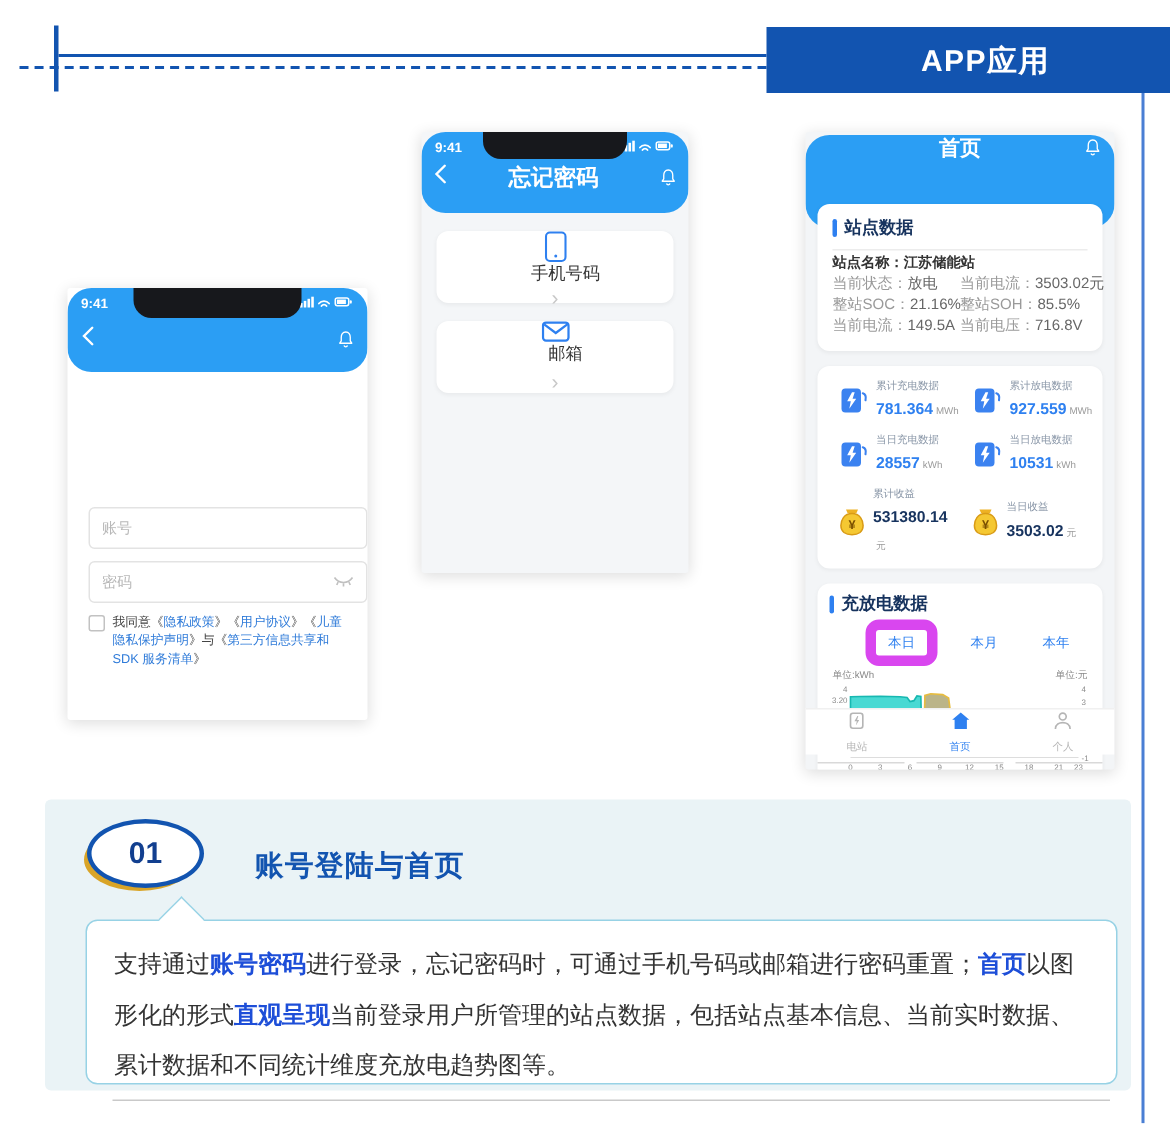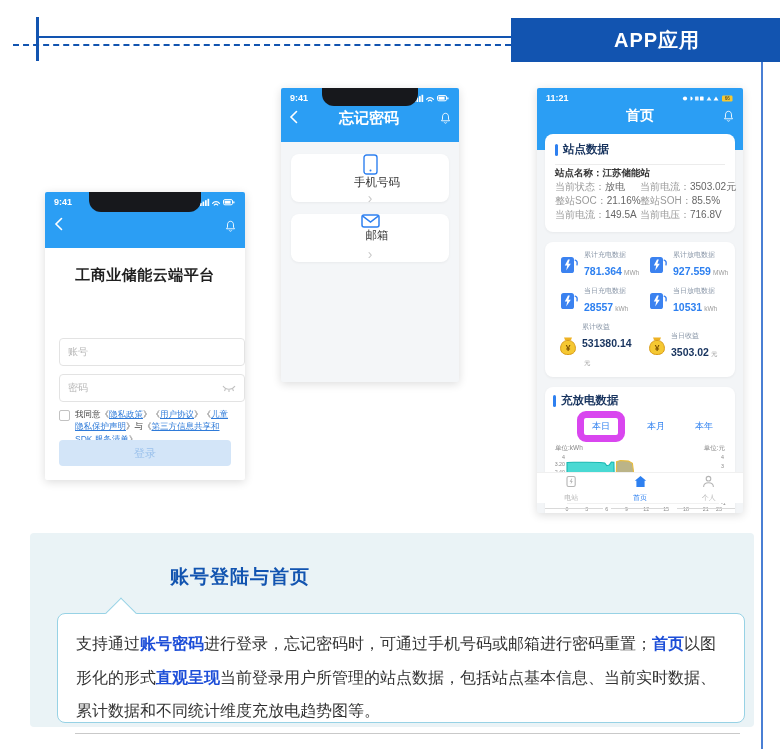--- a/index.html
+++ b/index.html
@@ -10,41 +10,41 @@
   .hdr-solid{position:absolute;left:39px;top:36px;width:472px;height:2px;background:#1254b0;}
   .hdr-dash{position:absolute;left:13px;top:44px;width:498px;border-top:2px dashed #1254b0;}
   .hdr-tag{position:absolute;left:511px;top:18px;width:292px;height:44px;background:#1254b0;
     display:flex;align-items:center;justify-content:center;}
   .hdr-tag span{color:#fff;font-size:20px;font-weight:bold;letter-spacing:1px;}
   .right-vline{position:absolute;left:761px;top:62px;width:2px;height:687px;background:#4a7fd4;}
   .bottom-line{position:absolute;left:75px;top:733px;width:665px;height:1px;background:#c9c9c9;}
 
   
   .phone{position:absolute;background:#fff;border-radius:2px;box-shadow:0 2px 10px rgba(0,0,0,.14);overflow:hidden;}
-  .p-blue{background:#2b9ef4;position:relative;}
+  .p-blue{background:#2b9ef4;position:relative;border-radius:16px;}
   .notch{position:absolute;top:0;left:50%;transform:translateX(-50%);background:#17181c;border-radius:0 0 12px 12px;}
   .statusrow{display:flex;justify-content:space-between;align-items:center;padding:3px 9px 0 9px;height:14px;}
   .statusrow .time{color:#fff;font-size:9px;font-weight:bold;}
   .navrow{display:flex;justify-content:space-between;align-items:center;padding:0 9px;}
   .bellwrap{display:inline-flex;}
 
   
   .phone-login{left:45px;top:192px;width:200px;height:288px;}
   .phone-login .p-blue{height:56px;}
   .phone-login .navrow{margin-top:8px;}
   .login-title{margin-top:18px;text-align:center;font-size:15px;font-weight:bold;color:#1f1f1f;letter-spacing:.5px;}
   .inp{position:absolute;left:14px;width:168px;height:26px;border:1px solid #e3e3e3;border-radius:4px;
     display:flex;align-items:center;padding:0 8px;background:#fff;}
   .inp .ph{color:#b8b8b8;font-size:10px;flex:1;}
   .inp-account{top:146px;}
   .inp-password{top:182px;}
   .agreerow{position:absolute;left:14px;top:216px;width:172px;display:flex;}
   .cb{flex:none;width:9px;height:9px;border:1px solid #c2c2c2;border-radius:2px;background:#fff;margin:2px 5px 0 0;}
   .agreetext{font-size:8.5px;line-height:1.45;color:#444;}
-  .agreetext .lnk{color:#2f7bd9;text-decoration:underline;}
+  .agreetext .lnk{color:#2f7bd9;}
   .loginbtn{position:absolute;left:14px;top:248px;width:172px;height:26px;background:#d3e5f8;border-radius:4px;
     color:#9cc2ec;font-size:11px;display:flex;align-items:center;justify-content:center;}
 
   
   .phone-forgot{left:281px;top:88px;width:178px;height:294px;background:#f4f6f8;}
   .phone-forgot .p-blue{height:54px;}
   .fp-titlerow{display:flex;justify-content:space-between;align-items:center;padding:0 8px;margin-top:4px;}
   .fp-title{color:#fff;font-size:15px;font-weight:bold;}
   .fcard{margin:0 10px;background:#fff;border-radius:8px;height:48px;display:flex;align-items:center;
     padding:0 12px;box-shadow:0 1px 3px rgba(0,0,0,.05);flex-direction:column;}
@@ -144,38 +144,36 @@
               <polyline points="7.5,1.5 2,7 7.5,12.5" fill="none" stroke="#fff" stroke-width="1.6" stroke-linecap="round"></polyline>
             </svg></span>
         <span class="bellwrap">
             <svg width="11" height="13" viewBox="0 0 11 13">
               <path d="M5.5 1.3 C3.4 1.3 2.5 3 2.5 4.9 L2.5 7.2 L1.5 8.8 L9.5 8.8 L8.5 7.2 L8.5 4.9 C8.5 3 7.6 1.3 5.5 1.3 Z" fill="none" stroke="#fff" stroke-width="0.9" stroke-linejoin="round"></path>
               <path d="M4.3 10.4 a1.3 1.3 0 0 0 2.4 0" fill="none" stroke="#fff" stroke-width="0.9"></path>
             </svg>
           </span>
       </div>
     </div>
-    <div class="login-title">工商业储能云端平台</div>
     <div class="inp inp-account">
       <span class="ph">账号</span>
     </div>
     <div class="inp inp-password">
       <span class="ph">密码</span>
       <span class="eyewrap"><svg width="14" height="9" viewBox="0 0 14 9">
             <path d="M1 2 C4 6.4 10 6.4 13 2" fill="none" stroke="#c0c0c0" stroke-width="1.1"></path>
             <line x1="3.4" y1="5" x2="2.5" y2="7" stroke="#c0c0c0" stroke-width="1.1"></line>
             <line x1="7" y1="5.8" x2="7" y2="8" stroke="#c0c0c0" stroke-width="1.1"></line>
             <line x1="10.6" y1="5" x2="11.5" y2="7" stroke="#c0c0c0" stroke-width="1.1"></line>
           </svg></span>
     </div>
     <div class="agreerow">
       <span class="cb"></span>
       <span class="agreetext" id="agree-text"><span>我同意《</span><span class="lnk">隐私政策</span><span>》《</span><span class="lnk">用户协议</span><span>》《</span><span class="lnk">儿童隐私保护声明</span><span>》与《</span><span class="lnk">第三方信息共享和 SDK 服务清单</span><span>》</span></span>
     </div>
-    <div class="loginbtn">登录</div>
   </div>
 
   <div class="phone phone-forgot">
     <div class="p-blue">
       <div class="statusrow">
         <span class="time">9:41</span>
         <span class="sicons ios-icons"><svg width="36" height="10" viewBox="0 0 36 10">
               <g fill="#fff">
                 <rect x="0" y="6" width="1.7" height="3"></rect>
                 <rect x="2.5" y="4.6" width="1.7" height="4.4"></rect>
@@ -224,35 +222,20 @@
             </svg>
           </span>
           <span class="flab">邮箱</span>
           <span class="chev">›</span>
         </div>
       </div>
   </div>
 
   <div class="phone phone-home">
     <div class="p-blue">
-      <div class="statusrow">
-        <span class="time">11:21</span>
-        <span class="sicons droid-icons"><svg width="52" height="9" viewBox="0 0 52 9">
-              <g fill="#fff">
-                <circle cx="3" cy="4.5" r="2.1"></circle>
-                <path d="M8.5 2.4 a2.1 2.1 0 0 1 0 4.2 Z"></path>
-                <rect x="13" y="2.5" width="3.6" height="4" rx="0.6" opacity=".85"></rect>
-                <rect x="18" y="2.5" width="3.6" height="4" rx="0.6"></rect>
-                <path d="M24.5 6.5 L27 2.5 L29.5 6.5 Z" opacity=".9"></path>
-                <path d="M31.5 6.5 L34 2.5 L36.5 6.5 Z"></path>
-              </g>
-              <rect x="40" y="1.6" width="10.5" height="5.8" rx="1.2" fill="#f5c832"></rect>
-              <text x="45.2" y="6.4" font-size="4.6" text-anchor="middle" fill="#333" font-family="sans-serif">66</text>
-            </svg></span>
-      </div>
       <div class="hp-titlerow">
         <span class="hp-title">首页</span>
         <span class="hp-bell"><svg width="11" height="13" viewBox="0 0 11 13">
               <path d="M5.5 1.3 C3.4 1.3 2.5 3 2.5 4.9 L2.5 7.2 L1.5 8.8 L9.5 8.8 L8.5 7.2 L8.5 4.9 C8.5 3 7.6 1.3 5.5 1.3 Z" fill="none" stroke="#fff" stroke-width="0.9" stroke-linejoin="round"></path>
               <path d="M4.3 10.4 a1.3 1.3 0 0 0 2.4 0" fill="none" stroke="#fff" stroke-width="0.9"></path>
             </svg></span>
       </div>
     </div>
 
     <div class="hcard card-site">
@@ -428,19 +411,22 @@
         </div>
       </div>
     <div class="nav-underlines">
       <div></div>
         <div></div>
         <div></div>
     </div>
   </div>
 
   <div class="band"></div>
+  <div class="badge">
+    <span>01</span>
+  </div>
   <div class="sec-title">账号登陆与首页</div>
   <div class="bubble">
     <div class="bubble-pointer"></div>
     <div class="para" id="para"><span>支持通过</span><b>账号密码</b><span>进行登录，忘记密码时，可通过手机号码或邮箱进行密码重置；</span><b>首页</b><span>以图形化的形式</span><b>直观呈现</b><span>当前登录用户所管理的站点数据，包括站点基本信息、当前实时数据、累计数据和不同统计维度充放电趋势图等。</span></div>
   </div>
 
 </div>
 
 </body></html>

